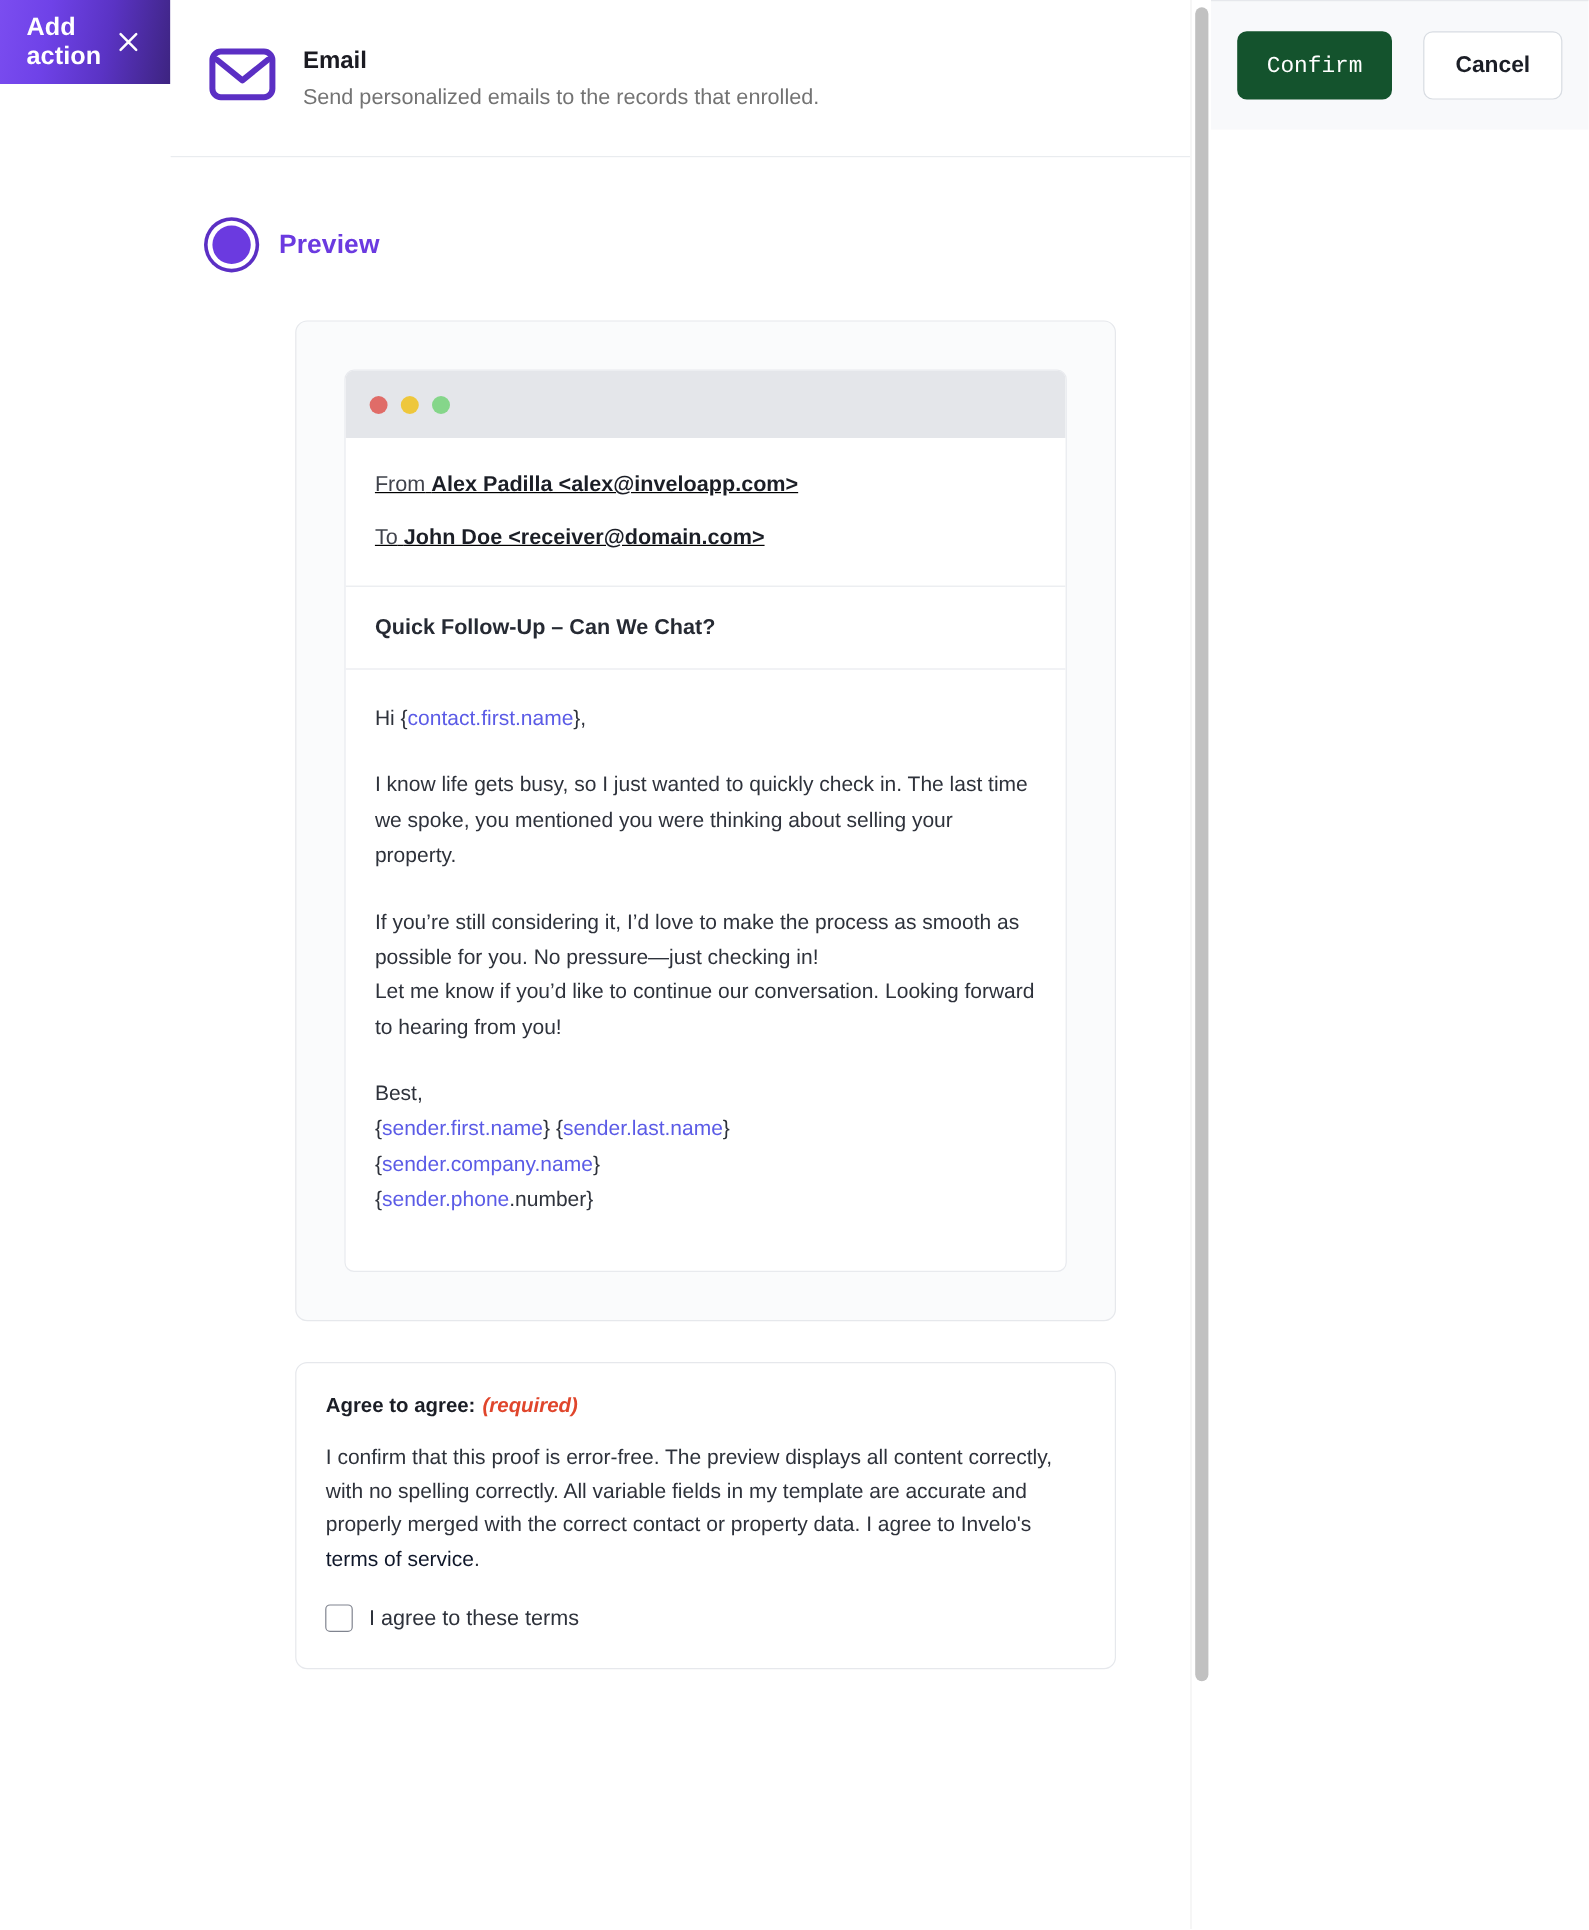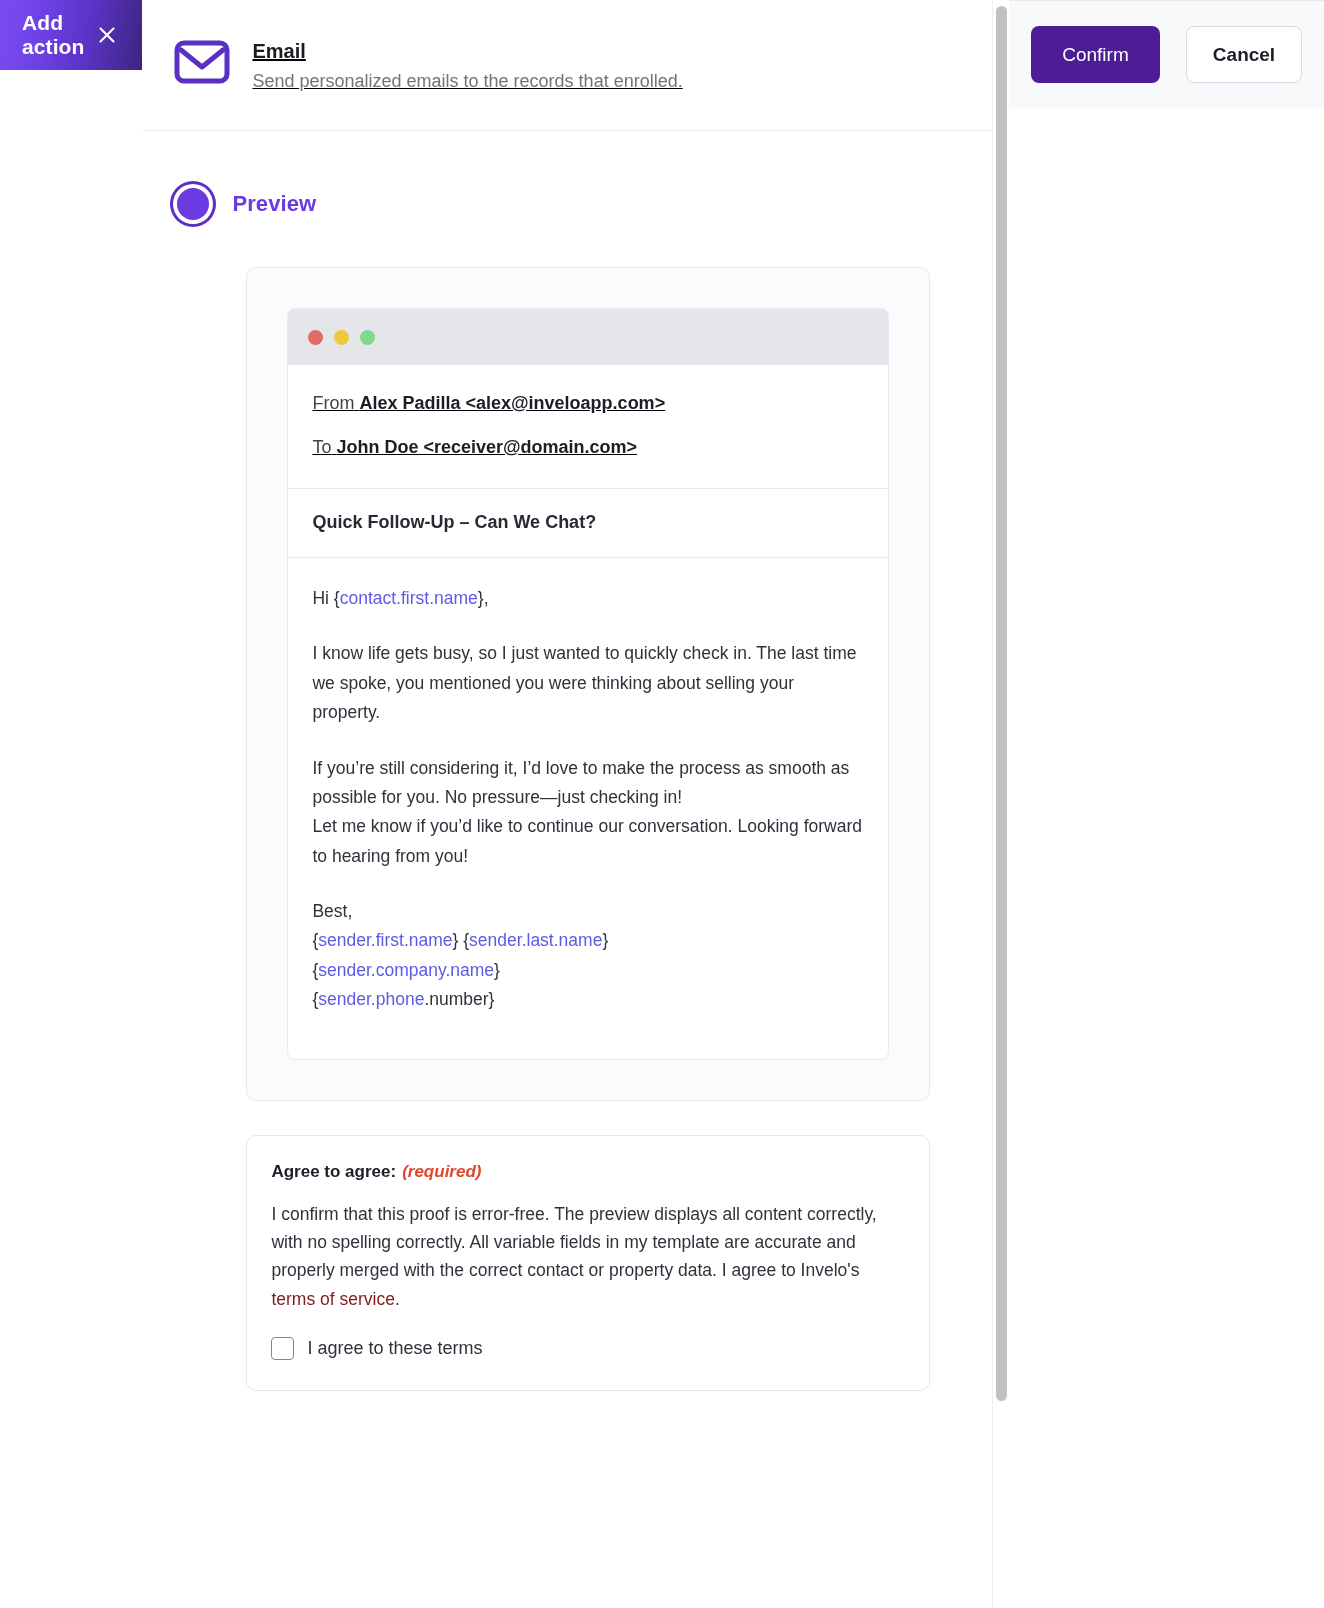--- a/index.html
+++ b/index.html
@@ -61,21 +61,21 @@
 
   
   .action-head {
     display: flex;
     align-items: flex-start;
     gap: 22px;
     padding: 36px 40px 36px 32px;
     border-bottom: 1px solid #e9ecef;
   }
   .action-icon { flex: 0 0 auto; padding-top: 3px; }
-  .action-texts { padding-top: 2px; text-decoration: underline; }
+  .action-texts { padding-top: 2px; }
   .action-name {
     font-size: 20px;
     font-weight: bold;
     color: #1b1b22;
     line-height: 1.35;
   }
   .action-desc {
     font-size: 18px;
     color: #737373;
     margin-top: 4px;
@@ -210,21 +210,21 @@
     color: #e0462c;
     font-style: italic;
     font-weight: bold;
     margin-left: 6px;
   }
   .terms-text {
     font-size: 17.5px;
     color: #2e323b;
     line-height: 1.62;
   }
-  .terms-link { color: #7f1d1d; text-decoration: none; cursor: pointer; }
+  .terms-link { color: #0f172a; text-decoration: none; cursor: pointer; }
   .terms-check-row {
     display: flex;
     align-items: center;
     gap: 13px;
     margin-top: 24px;
   }
   .checkbox {
     width: 23px; height: 23px;
     border: 1.6px solid #80848f;
     border-radius: 4px;
@@ -271,24 +271,25 @@
     font-size: 19px;
     font-family: "Liberation Sans", sans-serif;
     border-radius: 8px;
     cursor: pointer;
     display: flex;
     align-items: center;
     justify-content: center;
   }
   .btn-confirm {
     width: 129px; height: 57px;
-    background: #4c1d95;
+    background: #14532d;
     color: #ffffff;
     border: none;
     cursor: default;
+    font-family: Liberation Mono, monospace;
   }
   .btn-cancel {
     width: 116px; height: 57px;
     background: #ffffff;
     color: #1b1e26;
     border: 1px solid #d8dce2;
     font-weight: bold;
   }
 </style>
 </head>

